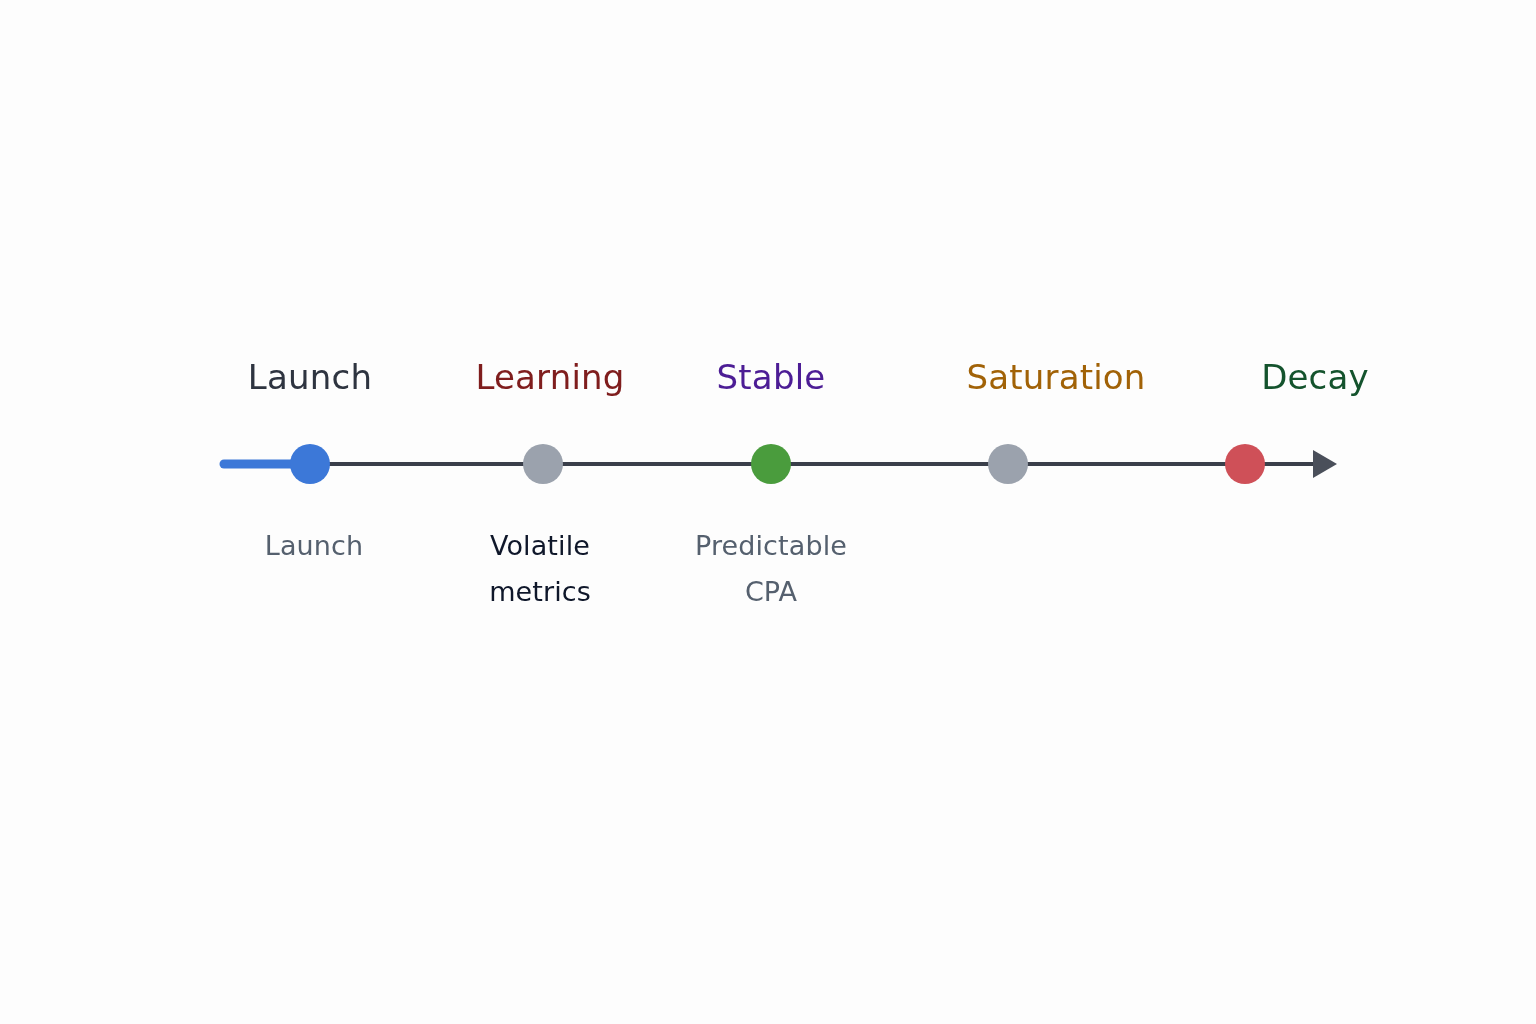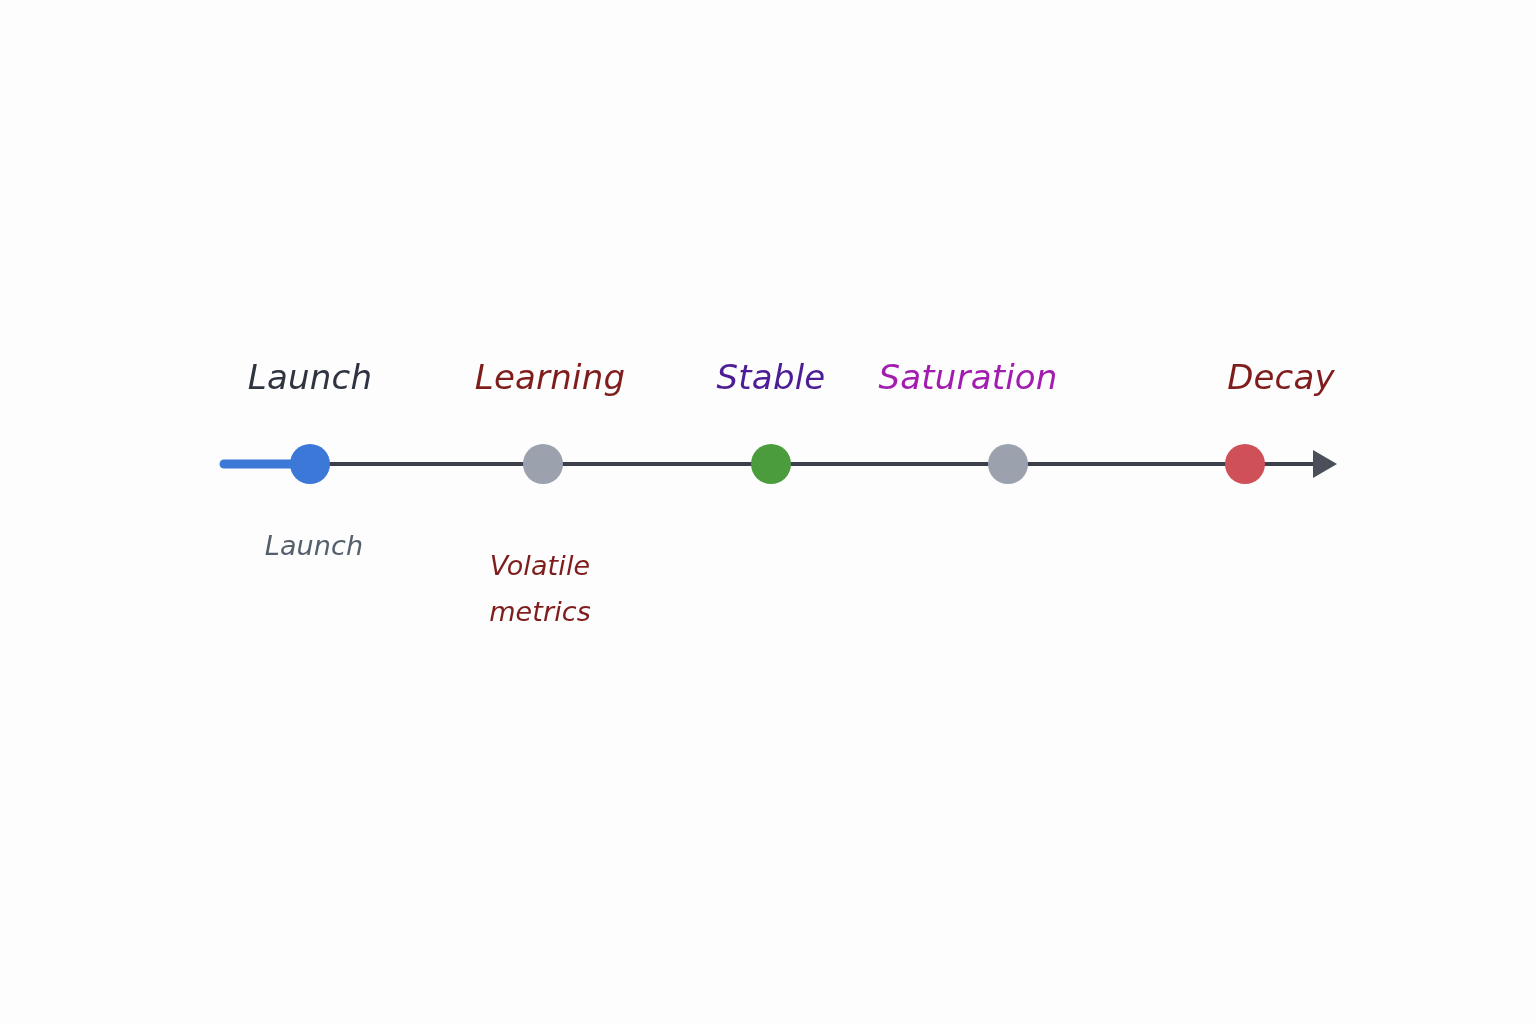--- a/index.html
+++ b/index.html
@@ -14,21 +14,20 @@
     overflow: hidden;
     position: relative;
   }
 
   #timeline-canvas {
     position: absolute;
     left: 0;
     top: 0;
     width: 1388px;
     height: 1024px;
-    font-style: italic;
   }
 
   .stage-title {
     position: absolute;
     transform: translateX(-50%);
     white-space: nowrap;
     font-size: 34px;
     font-weight: 400;
     letter-spacing: 0.2px;
     line-height: 1;
@@ -69,20 +68,22 @@
         <circle cx="543" cy="464" r="20" fill="#9ba2ad"></circle>
         <circle cx="771" cy="464" r="20" fill="#4a9c3d"></circle>
         <circle cx="1008" cy="464" r="20" fill="#9ba2ad"></circle>
         <circle cx="1245" cy="464" r="20" fill="#cf5058"></circle>
       </g>
   </svg>
 
   <div class="stage-title" style="left:310px; top:360px; color:#2e3440;">Launch</div>
   <div class="stage-title" style="left:550px; top:360px; color:#7f1d1d;">Learning</div>
   <div class="stage-title" style="left:771px; top:360px; color:#4c1d95;">Stable</div>
-  <div class="stage-title" style="left:968px; top:360px; color:#a21caf;">Saturation</div>
-  <div class="stage-title" style="left:1281px; top:360px; color:#7f1d1d;">Decay</div>
+  <div class="stage-title" style="left:1056px; top:360px; color:#a16207;">Saturation</div>
+  <div class="stage-title" style="left:1315px; top:360px; color:#14532d;">Decay</div>
 
   <div class="stage-caption" style="left:314px; top:523px; color:#55606e;">Launch</div>
-  <div class="stage-caption" style="left:540px; top:523px; color:#7f1d1d;margin-top:20px;">Volatile
+  <div class="stage-caption" style="left:540px; top:523px; color:#0f172a;">Volatile
 metrics</div>
+  <div class="stage-caption" style="left:771px; top:523px; color:#55606e;">Predictable
+CPA</div>
 
 </div>
 
 </body></html>

